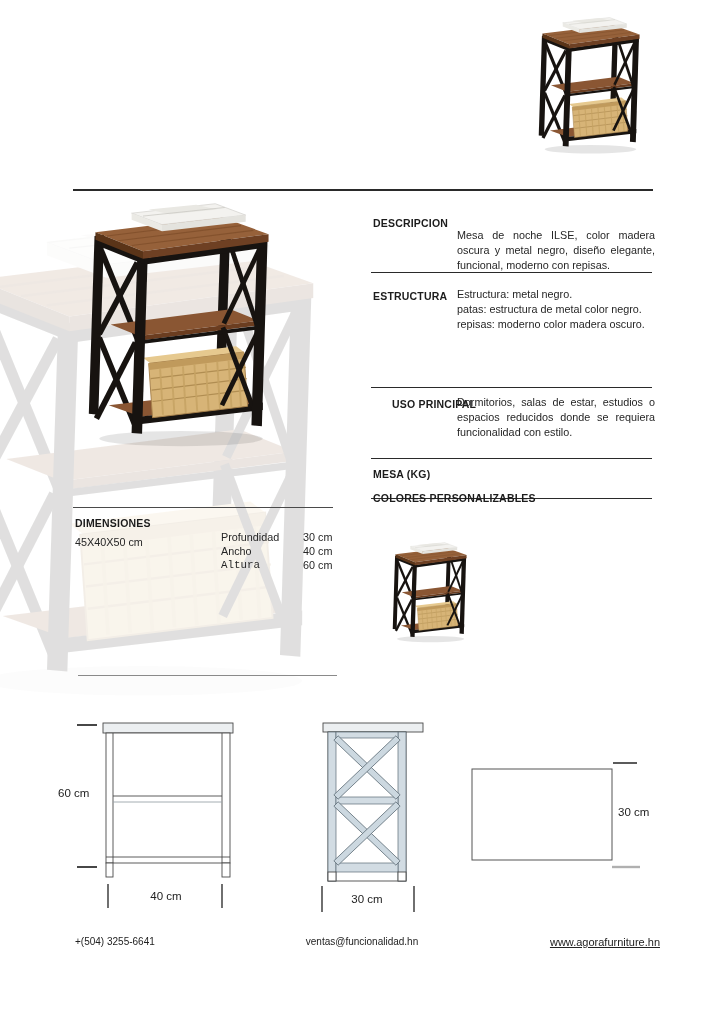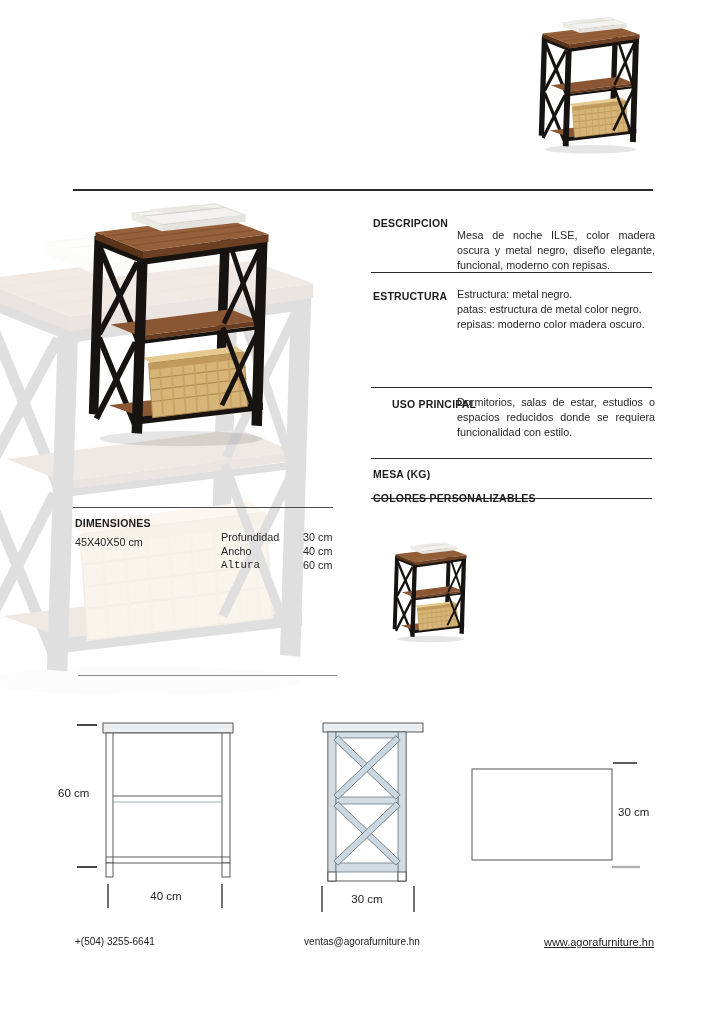--- a/index.html
+++ b/index.html
@@ -171,16 +171,16 @@
   <div class="abs diagram-label" style="left:336px;top:893px;width:62px;text-align:center;">30 cm</div>
 
   <svg class="abs" style="left:466px;top:755px;" width="200" height="120" viewBox="0 0 200 120">
     <rect x="6" y="14" width="140" height="91" fill="#ffffff" stroke="#555" stroke-width="1"></rect>
     <line x1="147" y1="8" x2="171" y2="8" stroke="#333" stroke-width="1.6"></line>
     <line x1="146" y1="112" x2="174" y2="112" stroke="#b0b0b0" stroke-width="2.4"></line>
   </svg>
   <div class="abs diagram-label" style="left:618px;top:806px;">30 cm</div>
 
   <div class="abs footer-text" style="left:75px;top:936px;">+(504) 3255-6641</div>
-  <div class="abs footer-text" style="left:262px;top:936px;width:200px;text-align:center;">ventas@agorafurniture.hn</div>
-  <a class="abs site" href="#" style="left:538px;top:936px;width:122px;text-align:center;">www.agorafurniture.hn</a>
+  <div class="abs footer-text" style="left:262px;top:936px;width:200px;text-align:center;">ventas@funcionalidad.hn</div>
+  <a class="abs site" href="#" style="left:538px;top:936px;width:122px;text-align:right;">www.agorafurniture.hn</a>
 
 </div>
 
 </body></html>

